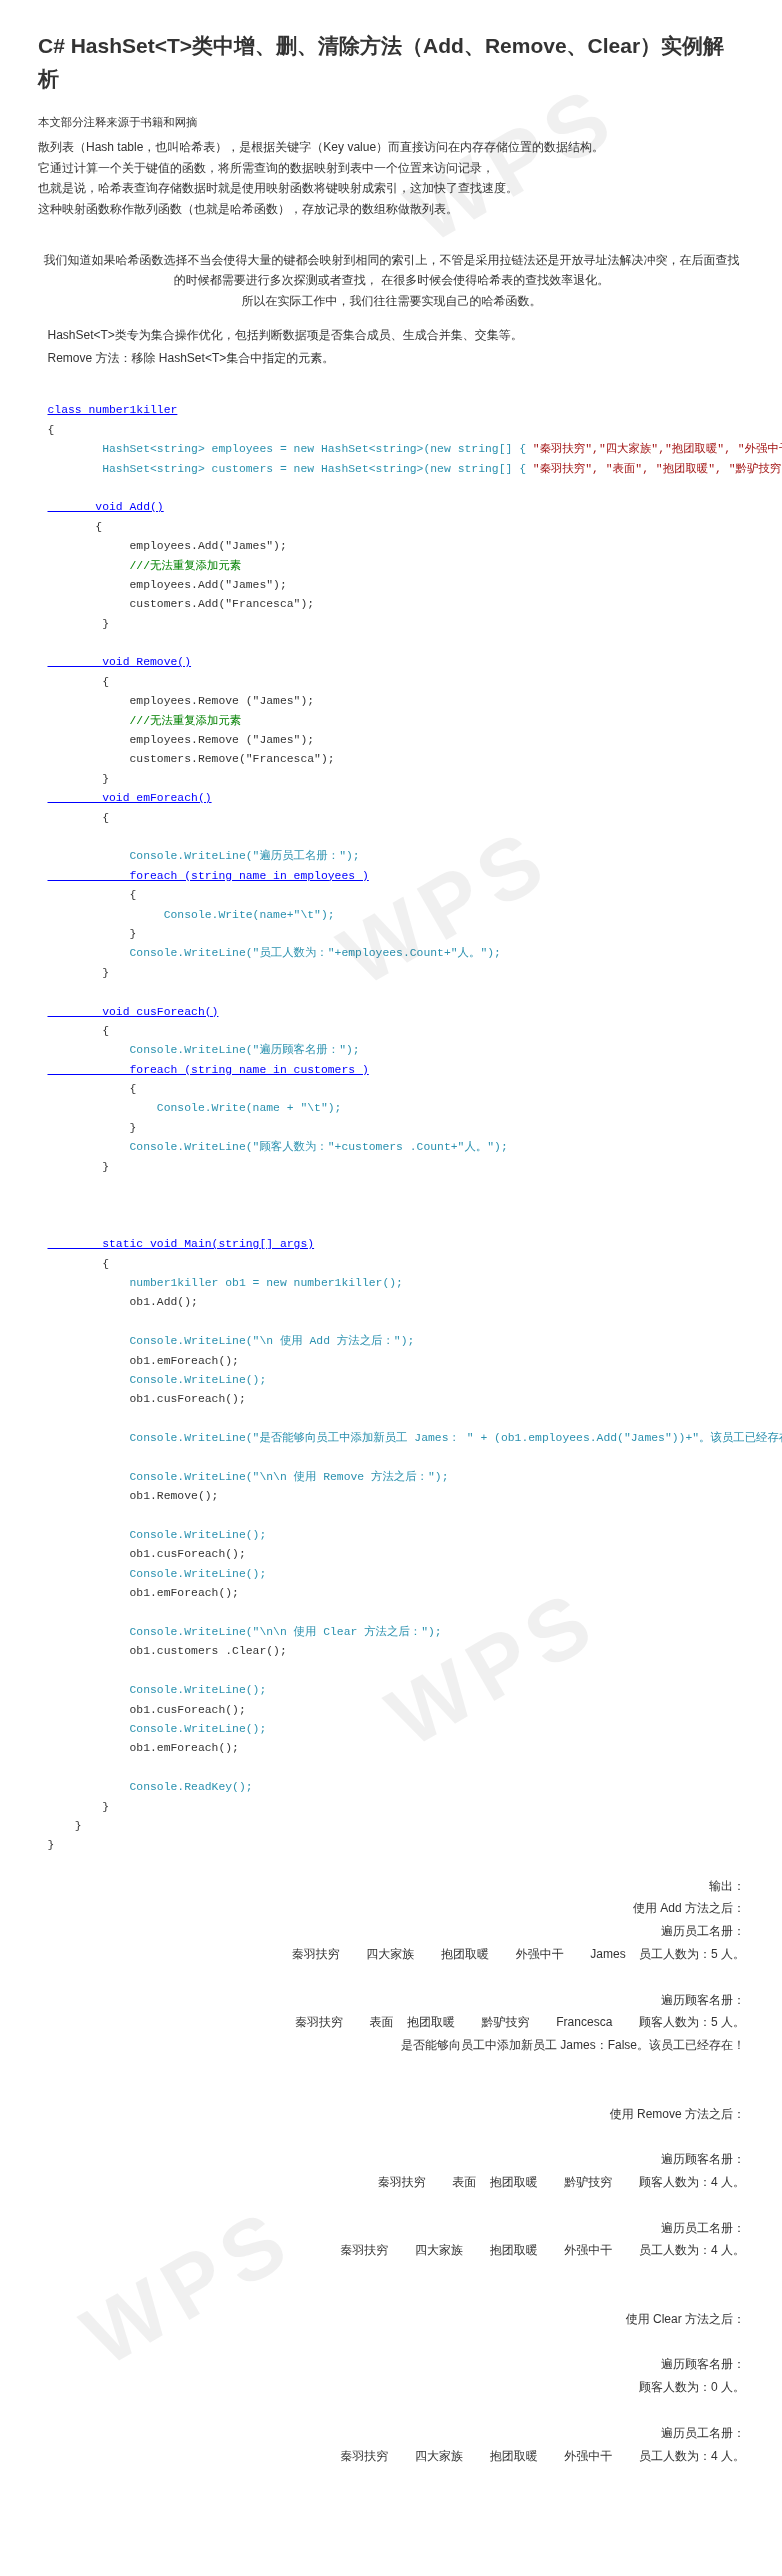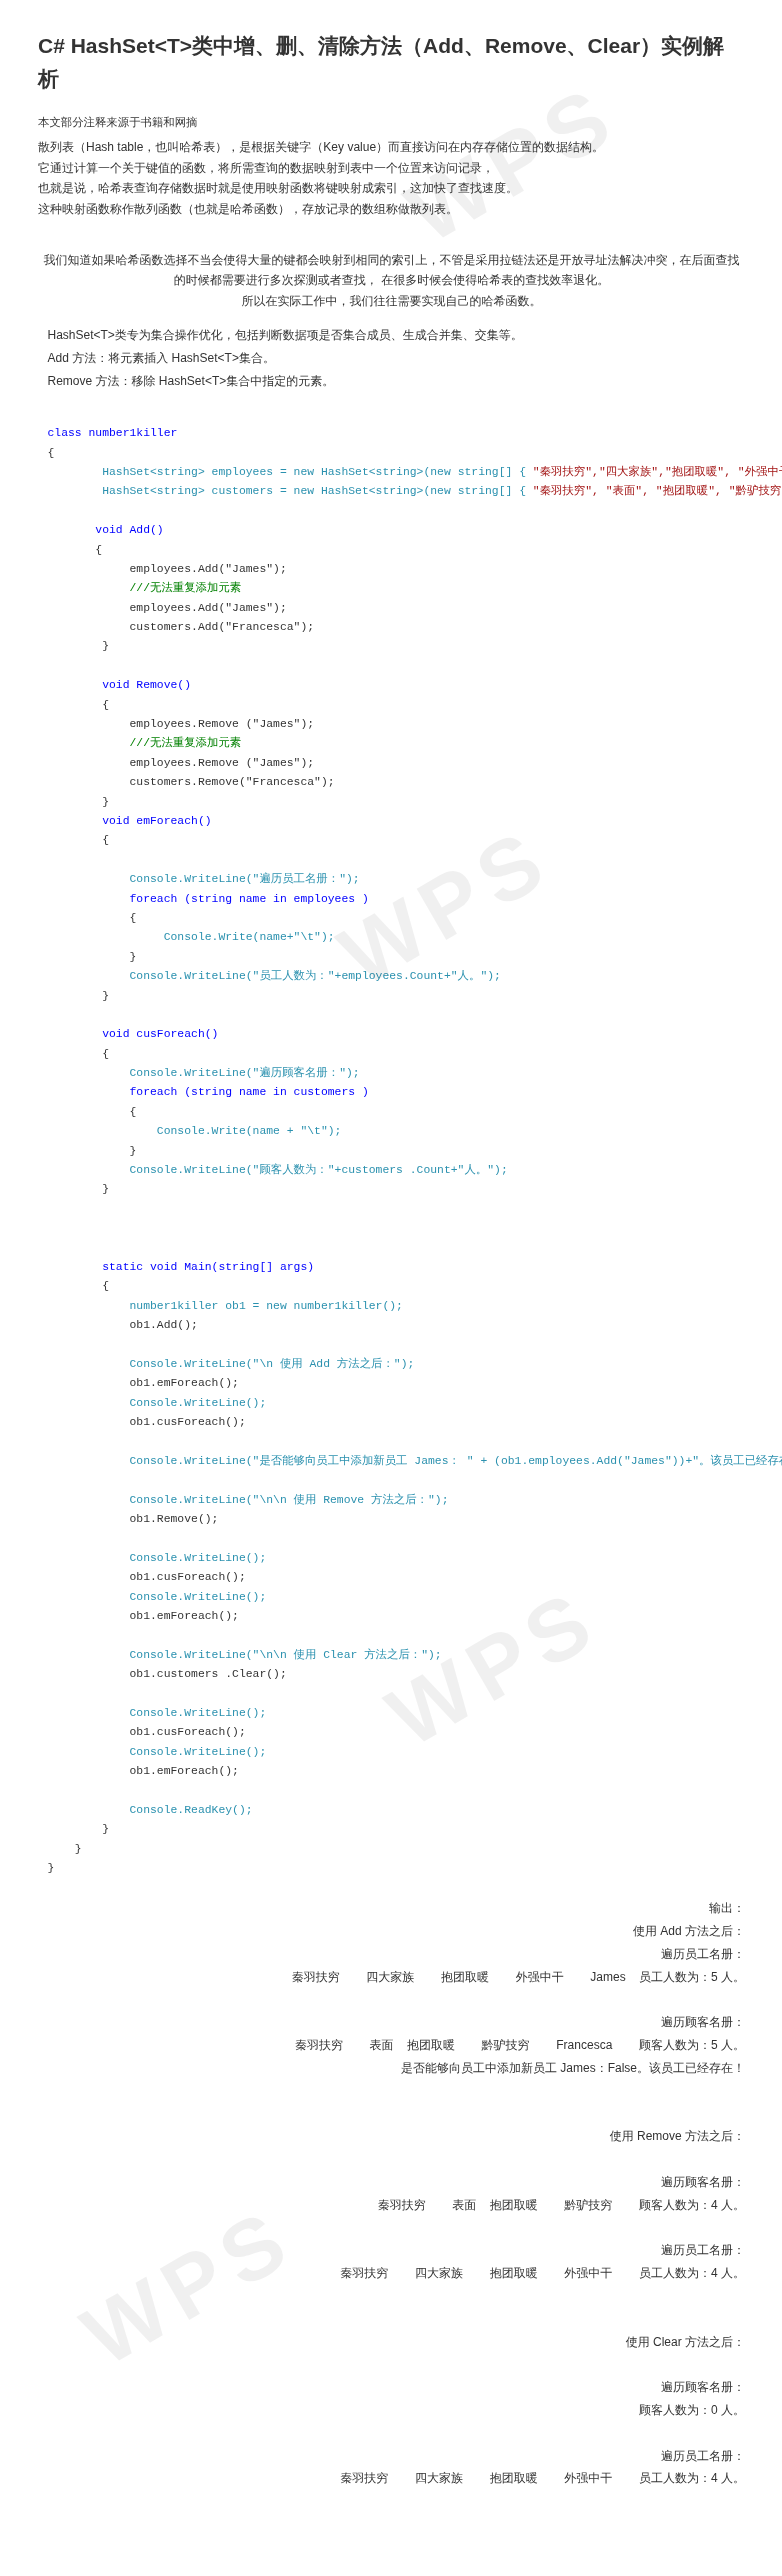--- a/index.html
+++ b/index.html
@@ -42,21 +42,21 @@
   padding-left: 9.5px;
 }
 .code {
   font-family: Consolas, "Courier New", monospace;
   font-size: 11.4px;
   line-height: 1.7;
   white-space: pre;
   margin: 9.5px 0 19px 0;
   padding-left: 9.5px;
 }
-.kw { color: #0000ff; }
+.kw { color: #0000ff; text-decoration: underline; }
 .typ { color: #2b91af; }
 .str { color: #a31515; }
 .com { color: #008000; }
 .output {
   font-size: 12px;
   line-height: 1.9;
   white-space: pre-wrap;
   text-align: right;
 }
 .wm {
@@ -85,21 +85,20 @@
 <div class="intro" style="white-space:pre-line;">散列表（Hash table，也叫哈希表），是根据关键字（Key value）而直接访问在内存存储位置的数据结构。
 它通过计算一个关于键值的函数，将所需查询的数据映射到表中一个位置来访问记录，
 也就是说，哈希表查询存储数据时就是使用映射函数将键映射成索引，这加快了查找速度。
 这种映射函数称作散列函数（也就是哈希函数），存放记录的数组称做散列表。</div>
 
 <div class="para" style="white-space:pre-line;text-align:center;">我们知道如果哈希函数选择不当会使得大量的键都会映射到相同的索引上，不管是采用拉链法还是开放寻址法解决冲突，在后面查找的时候都需要进行多次探测或者查找，  在很多时候会使得哈希表的查找效率退化。
 所以在实际工作中，我们往往需要实现自己的哈希函数。</div>
 
 <div class="concept">
   <div>HashSet&lt;T&gt;类专为集合操作优化，包括判断数据项是否集合成员、生成合并集、交集等。</div>
-  <div>Add 方法：将元素插入 HashSet&lt;T&gt;集合。</div>
   <div>  Remove 方法：移除 HashSet&lt;T&gt;集合中指定的元素。</div>
 </div>
 
 <div class="code">
 <span class="kw">class number1killer</span>
 <span>{</span>
 <span><span class="typ">        HashSet&lt;string&gt; employees = new HashSet&lt;string&gt;(new string[] { </span><span class="str">"秦羽扶穷","四大家族","抱团取暖", "外强中干", </span></span>
 <span><span class="typ">        HashSet&lt;string&gt; customers = new HashSet&lt;string&gt;(new string[] { </span><span class="str">"秦羽扶穷", "表面", "抱团取暖", "黔驴技穷" </span></span>
 
 <span class="kw">       void Add()</span>

